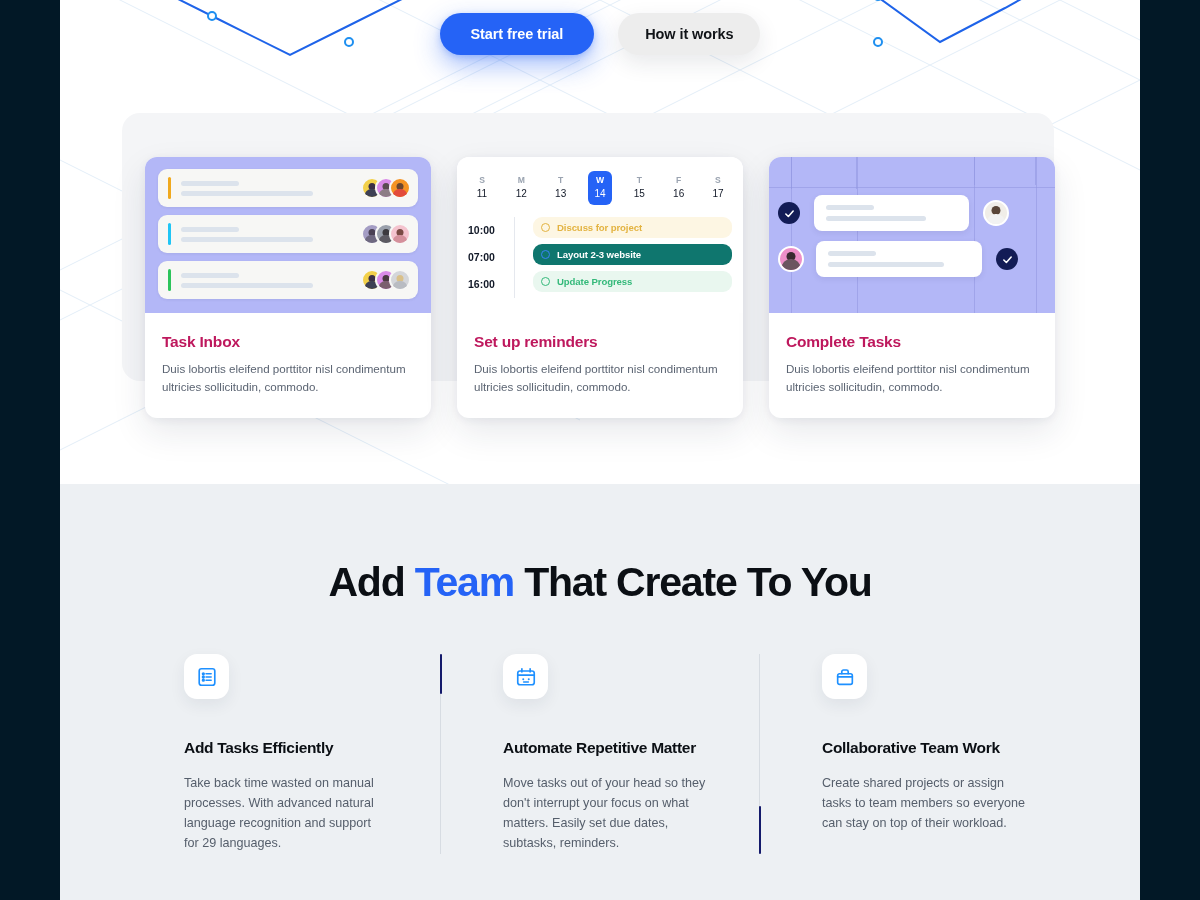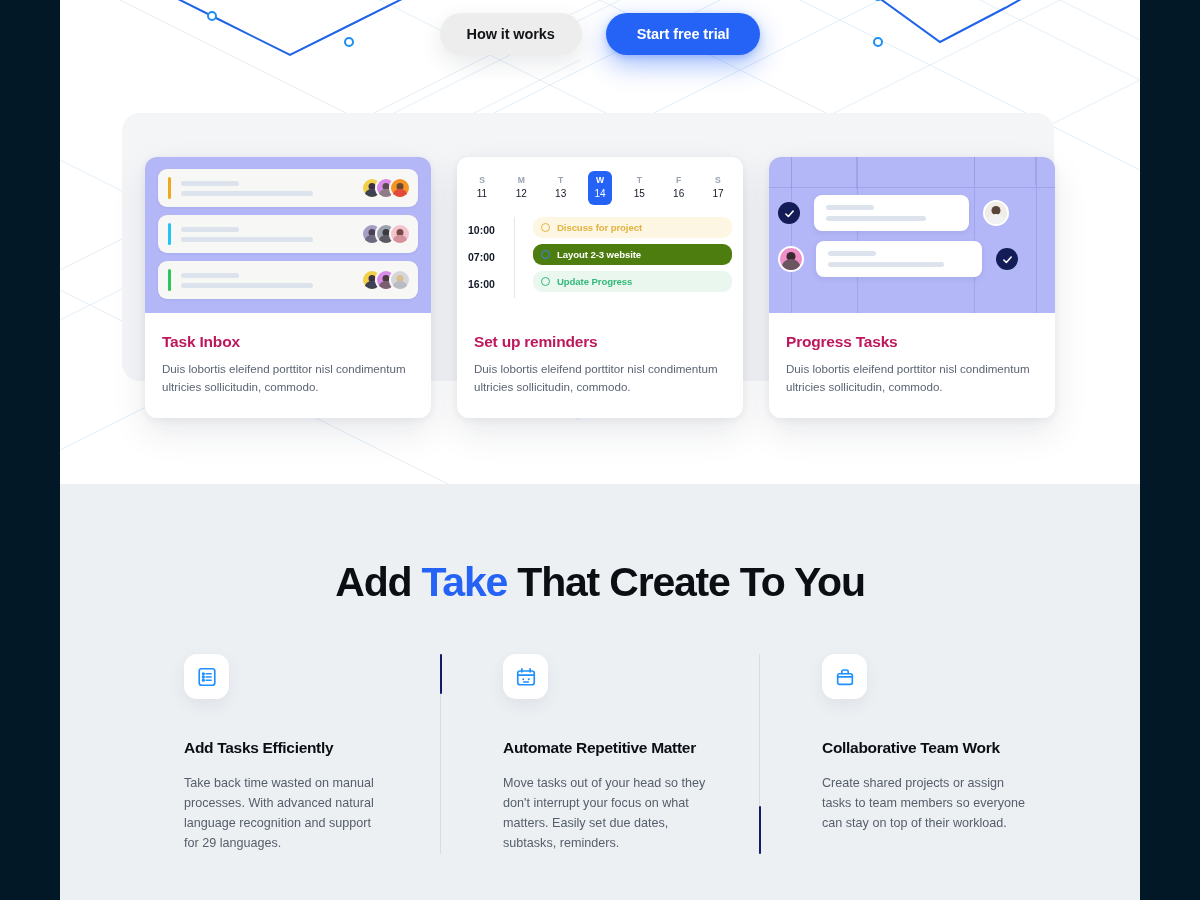--- a/index.html
+++ b/index.html
@@ -126,21 +126,21 @@
   .event {
     height: 21px; border-radius: 9px; display: flex; align-items: center;
     padding: 0 8px; margin-bottom: 6px;
   }
   .dot {
     width: 9px; height: 9px; border-radius: 50%;
     border: 1.6px solid currentColor; margin-right: 7px; flex: 0 0 auto;
   }
   .ev-label { font-size: 9.6px; font-weight: bold; letter-spacing: -0.1px; }
   .ev-yellow { background: #FDF6E3; color: #E3B341; }
-  .ev-blue   { background: #4d7c0f; color: #ffffff; }
+  .ev-blue   { background: #0f766e; color: #ffffff; }
   .ev-blue .dot { border-color: #3B82F6; }
   .ev-green  { background: #E9F7EF; color: #34B97A; }
 
   
   .v-lilac2 { background: #B3B7F7; position: relative; }
   .arc { position: absolute; border: 1px solid #8F95E0; opacity: .55; }
   .ct-row { position: absolute; display: flex; align-items: center; }
   .ct-card {
     background: #ffffff; border-radius: 8px; height: 36px;
     display: flex; flex-direction: column; justify-content: center;
@@ -227,22 +227,22 @@
       <polyline points="760,-30 815,-5 880,42 945,8 1010,-28 1060,-55" fill="none" stroke="#1E63E9" stroke-width="2"></polyline>
       <circle cx="152" cy="16" r="4" fill="#ffffff" stroke="#1E8FF0" stroke-width="2"></circle>
       <circle cx="350" cy="-5" r="4" fill="#ffffff" stroke="#1E8FF0" stroke-width="2"></circle>
       <circle cx="818" cy="-4" r="4" fill="#ffffff" stroke="#1E8FF0" stroke-width="2"></circle>
       <circle cx="1012" cy="-28" r="4" fill="#ffffff" stroke="#1E8FF0" stroke-width="2"></circle>
       <circle cx="289" cy="42" r="4" fill="#ffffff" stroke="#1E8FF0" stroke-width="2"></circle>
       <circle cx="818" cy="42" r="4" fill="#ffffff" stroke="#1E8FF0" stroke-width="2"></circle>
     </svg>
 
     <div class="cta-row">
+      <button class="btn btn-primary">Start free trial</button>
       <button class="btn btn-secondary">How it works</button>
-      <button class="btn btn-primary">Start free trial</button>
     </div>
 
     <div class="cards-backdrop"></div>
 
     <div class="cards">
 
       <div class="card">
         <div class="card-visual v-lilac">
 
           <div class="task-row">
@@ -415,30 +415,30 @@
                 <div class="tl long" style="width:116px;"></div>
             </div>
             <div class="check" style="margin-left:14px;">
               <svg viewBox="0 0 24 24" fill="none" stroke="#ffffff" stroke-width="3.4" stroke-linecap="round" stroke-linejoin="round">
                   <polyline points="4,13 9.5,18.5 20,6.5"></polyline>
                 </svg>
             </div>
           </div>
         </div>
         <div class="card-body">
-          <div class="card-title">Progress Tasks</div>
+          <div class="card-title">Complete Tasks</div>
           <div class="card-desc">Duis lobortis eleifend porttitor nisl condimentum ultricies sollicitudin, commodo.</div>
         </div>
       </div>
 
     </div>
   </div>
 
   <div class="features">
-    <h1 class="headline"><span>Add </span><span class="accent">Take</span><span> That Create To You</span></h1>
+    <h1 class="headline"><span>Add </span><span class="accent">Team</span><span> That Create To You</span></h1>
 
     <div class="feat-grid">
 
       <div class="feat-col">
         <div class="feat-icon">
           <svg viewBox="0 0 24 24" fill="none" stroke="#1E90FF" stroke-width="1.8" stroke-linecap="round" stroke-linejoin="round">
             <rect x="3.5" y="3" width="17" height="18" rx="2.5"></rect>
             <circle cx="8" cy="8.5" r="0.9" fill="#1E90FF"></circle>
               <line x1="11" y1="8.5" x2="16.5" y2="8.5"></line>
             <circle cx="8" cy="12" r="0.9" fill="#1E90FF"></circle>

